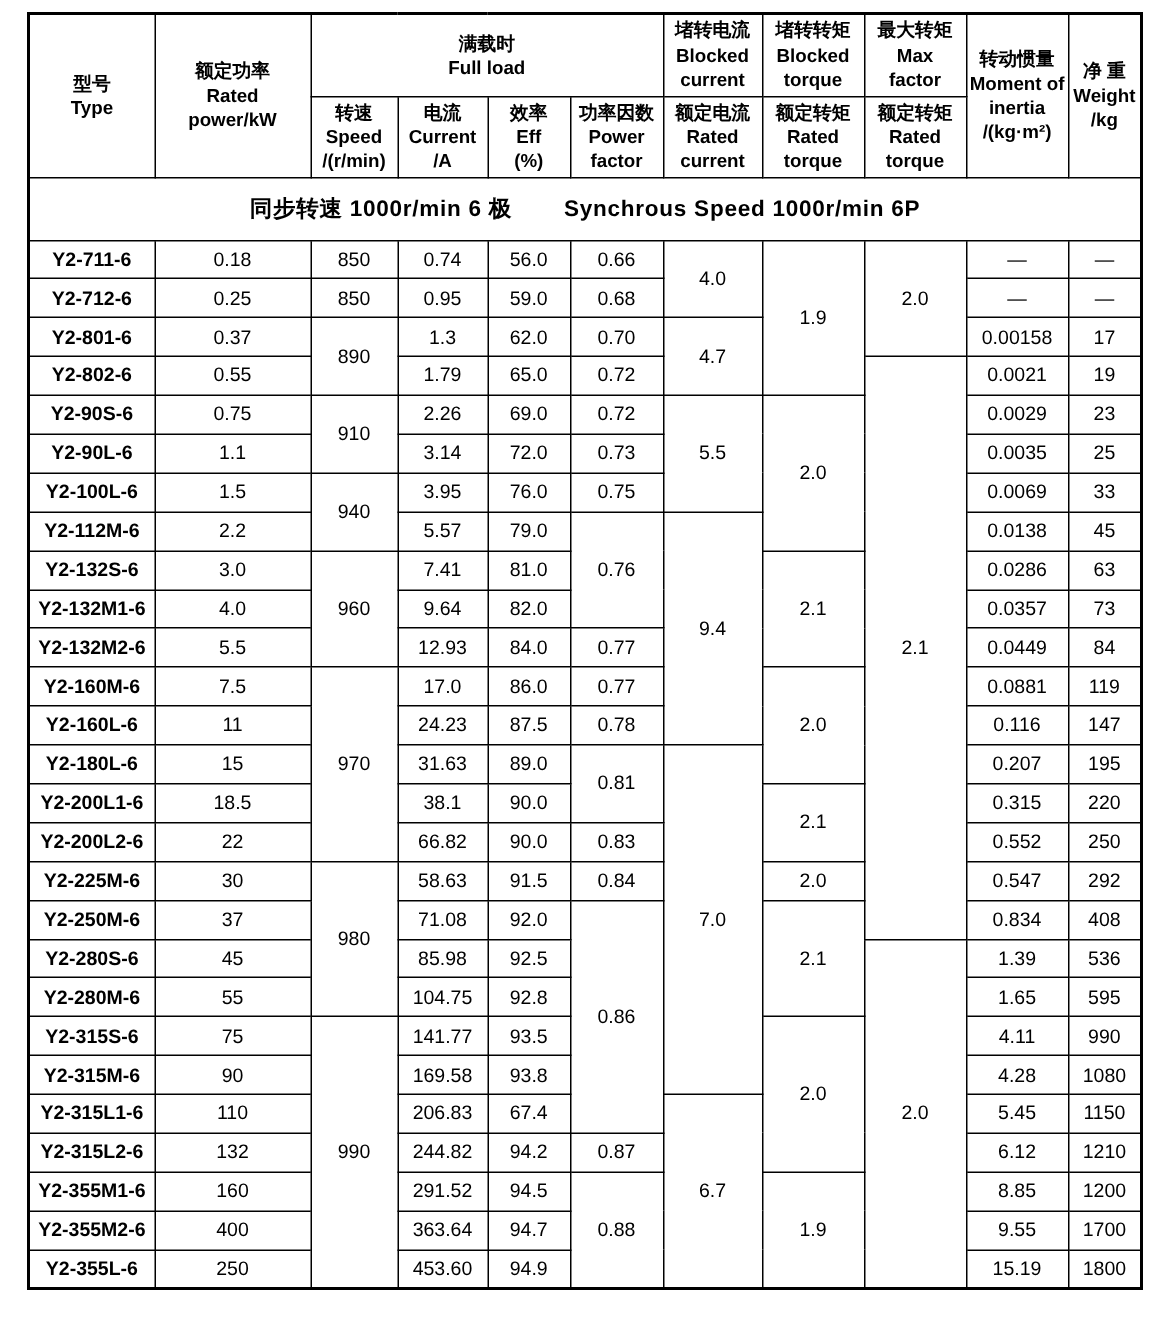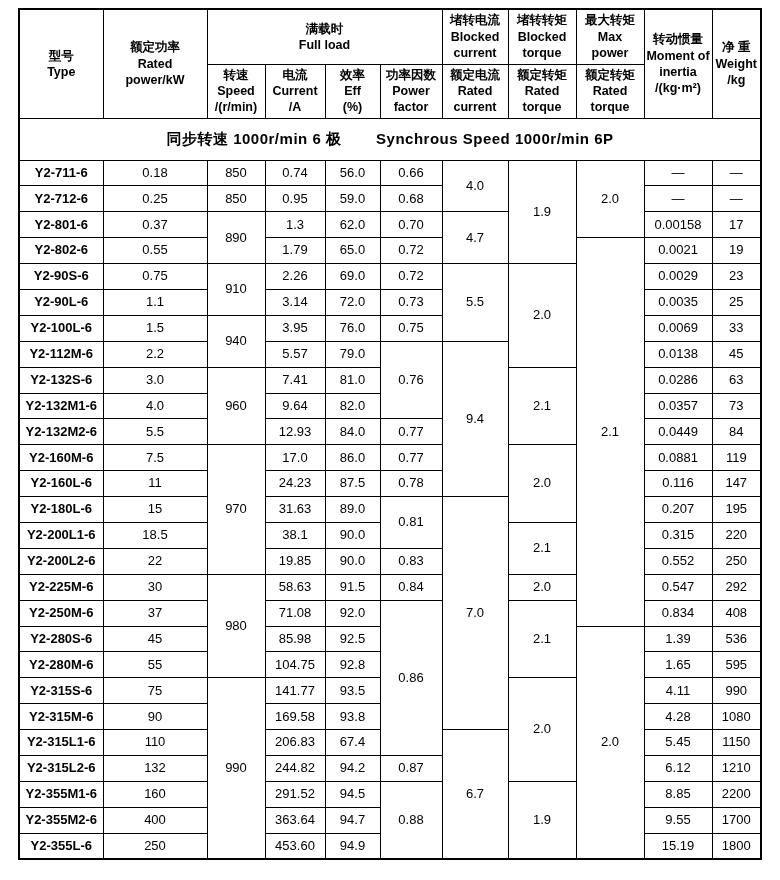--- a/index.html
+++ b/index.html
@@ -82,21 +82,21 @@
         <th colspan="4">满载时
 Full load</th>
         <th>堵转电流
 Blocked
 current</th>
         <th>堵转转矩
 Blocked
 torque</th>
         <th>最大转矩
 Max
-power</th>
+factor</th>
         <th rowspan="2">转动惯量
 Moment of
 inertia
 /(kg·m²)</th>
         <th rowspan="2">净 重
 Weight
 /kg</th>
       </tr>
       <tr class="h2">
         <th>转速
@@ -276,21 +276,21 @@
           <td>18.5</td>
           <td>38.1</td>
           <td>90.0</td>
           <td rowspan="2">2.1</td>
           <td>0.315</td>
           <td>220</td>
         </tr>
         <tr>
           <td class="model">Y2-200L2-6</td>
           <td>22</td>
-          <td>19.85</td>
+          <td>66.82</td>
           <td>90.0</td>
           <td>0.83</td>
           <td>0.552</td>
           <td>250</td>
         </tr>
         <tr>
           <td class="model">Y2-225M-6</td>
           <td>30</td>
           <td rowspan="4">980</td>
           <td>58.63</td>
@@ -364,21 +364,21 @@
           <td>1210</td>
         </tr>
         <tr>
           <td class="model">Y2-355M1-6</td>
           <td>160</td>
           <td>291.52</td>
           <td>94.5</td>
           <td rowspan="3">0.88</td>
           <td rowspan="3">1.9</td>
           <td>8.85</td>
-          <td>2200</td>
+          <td>1200</td>
         </tr>
         <tr>
           <td class="model">Y2-355M2-6</td>
           <td>400</td>
           <td>363.64</td>
           <td>94.7</td>
           <td>9.55</td>
           <td>1700</td>
         </tr>
         <tr>

